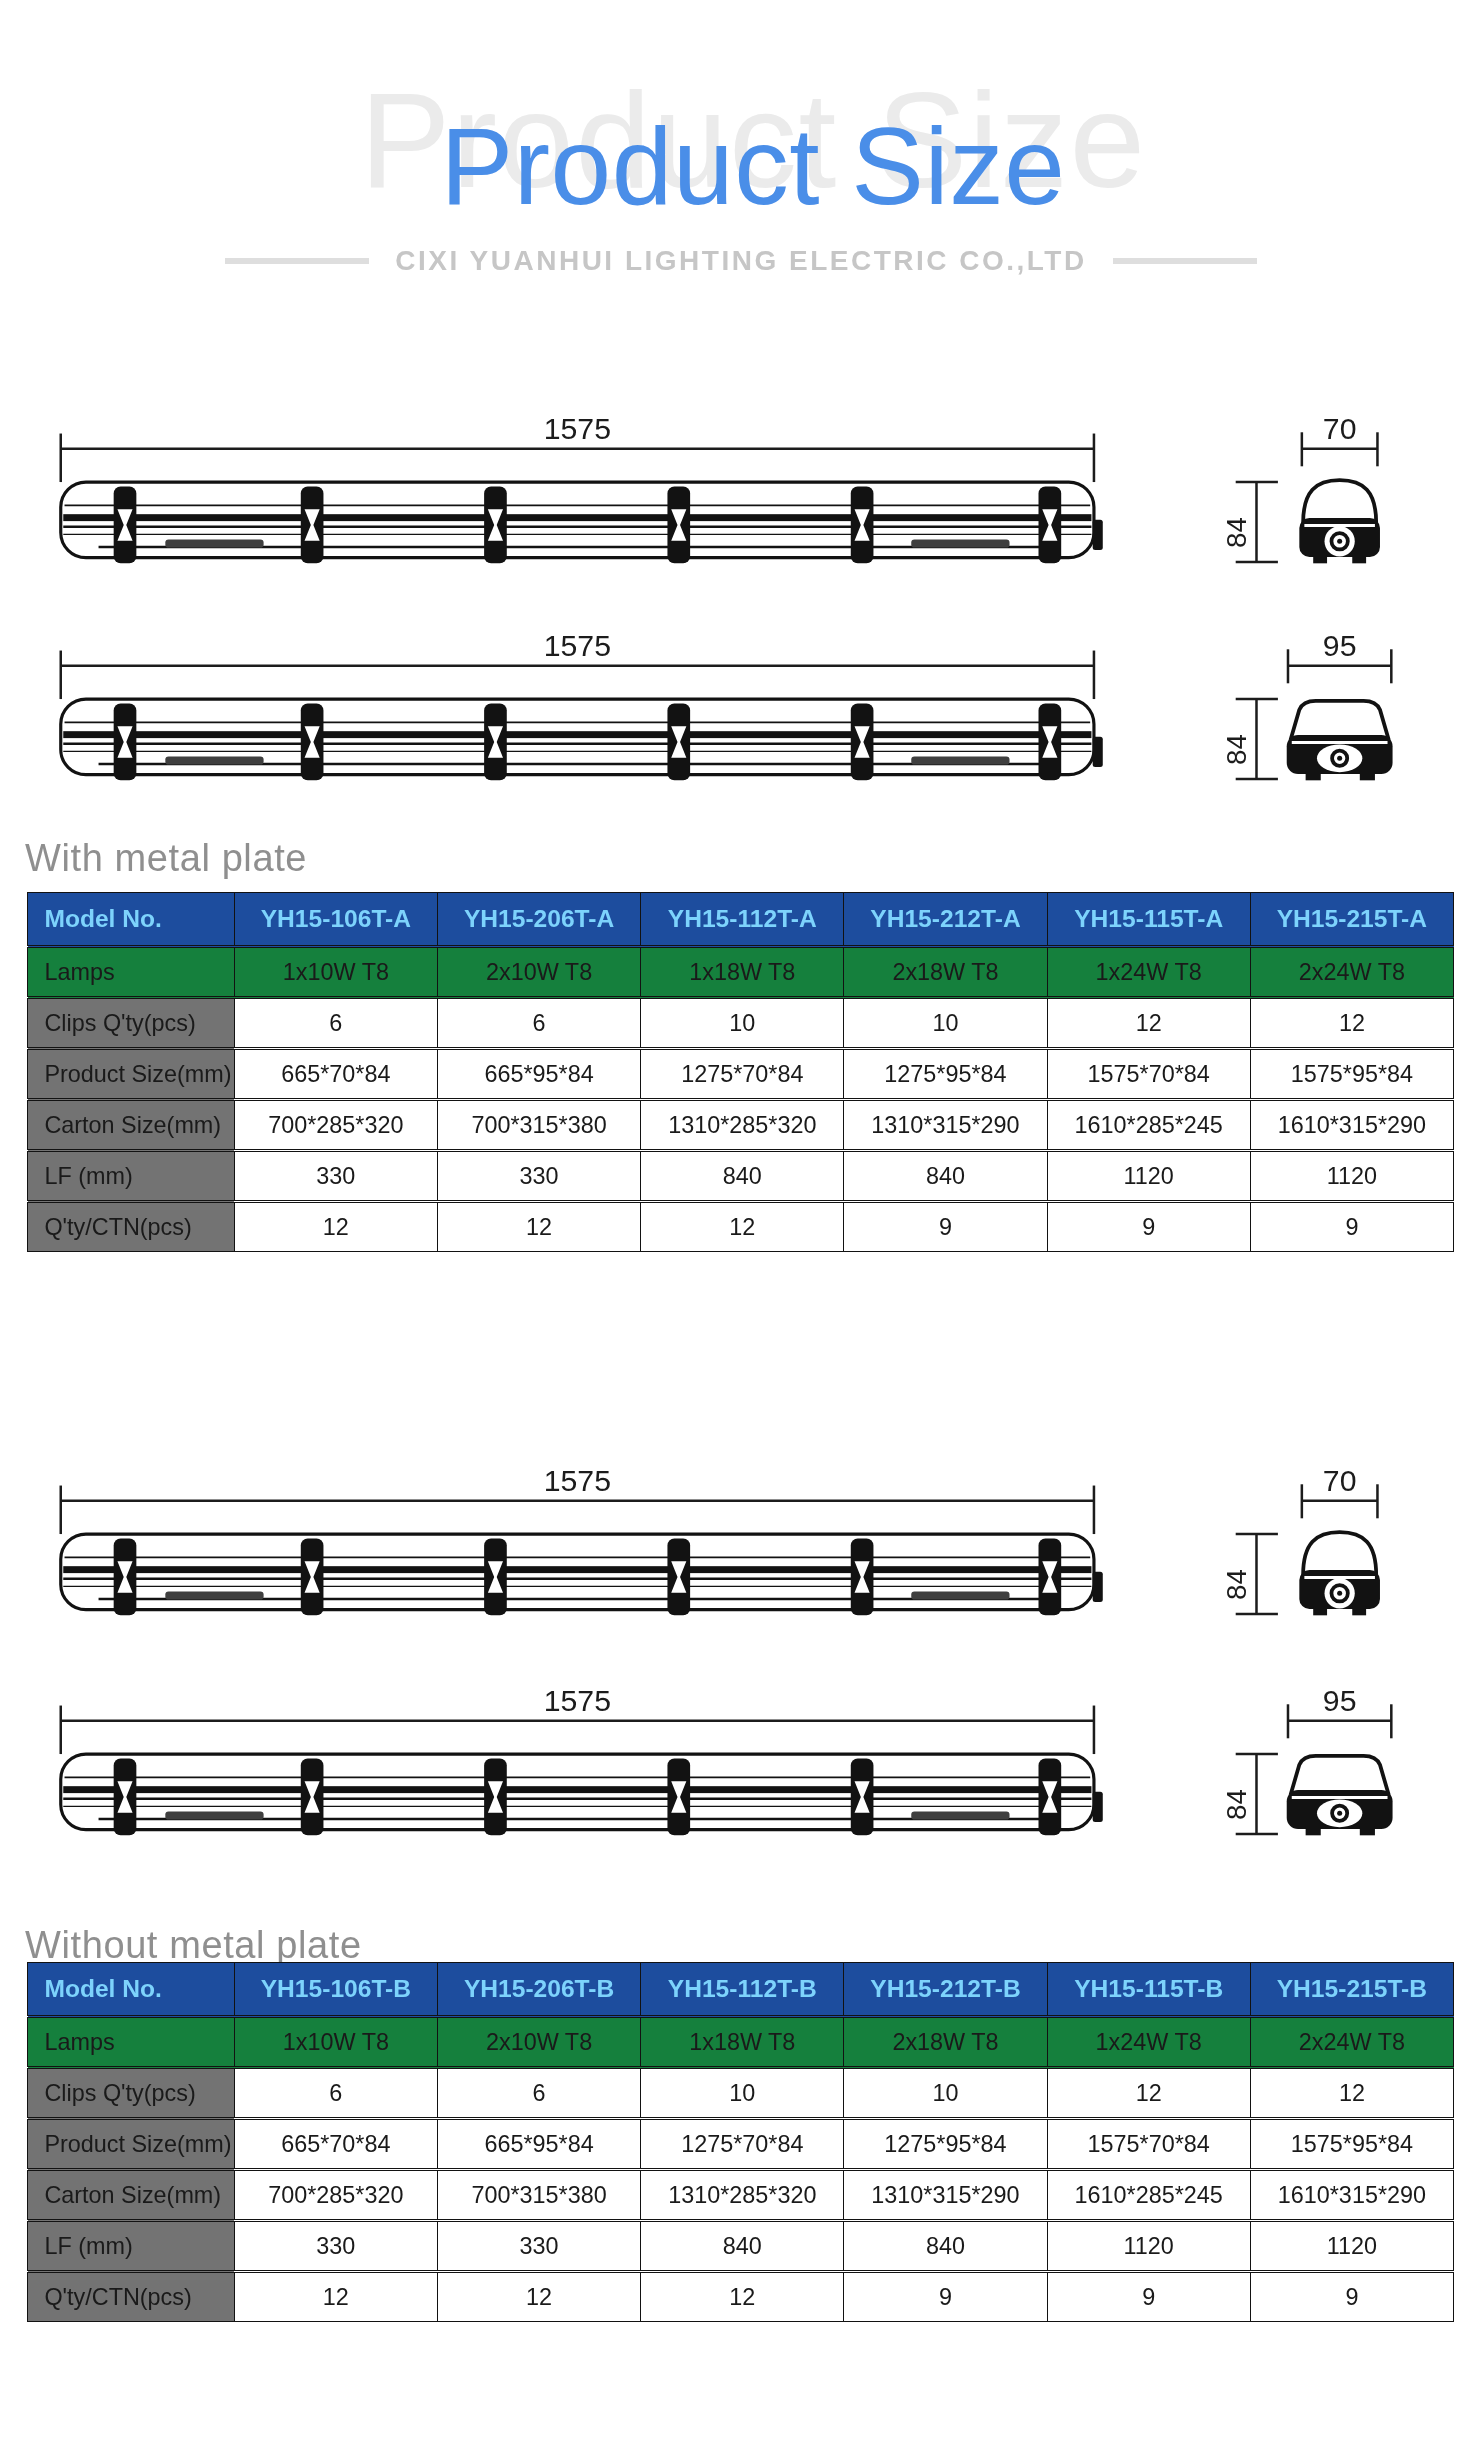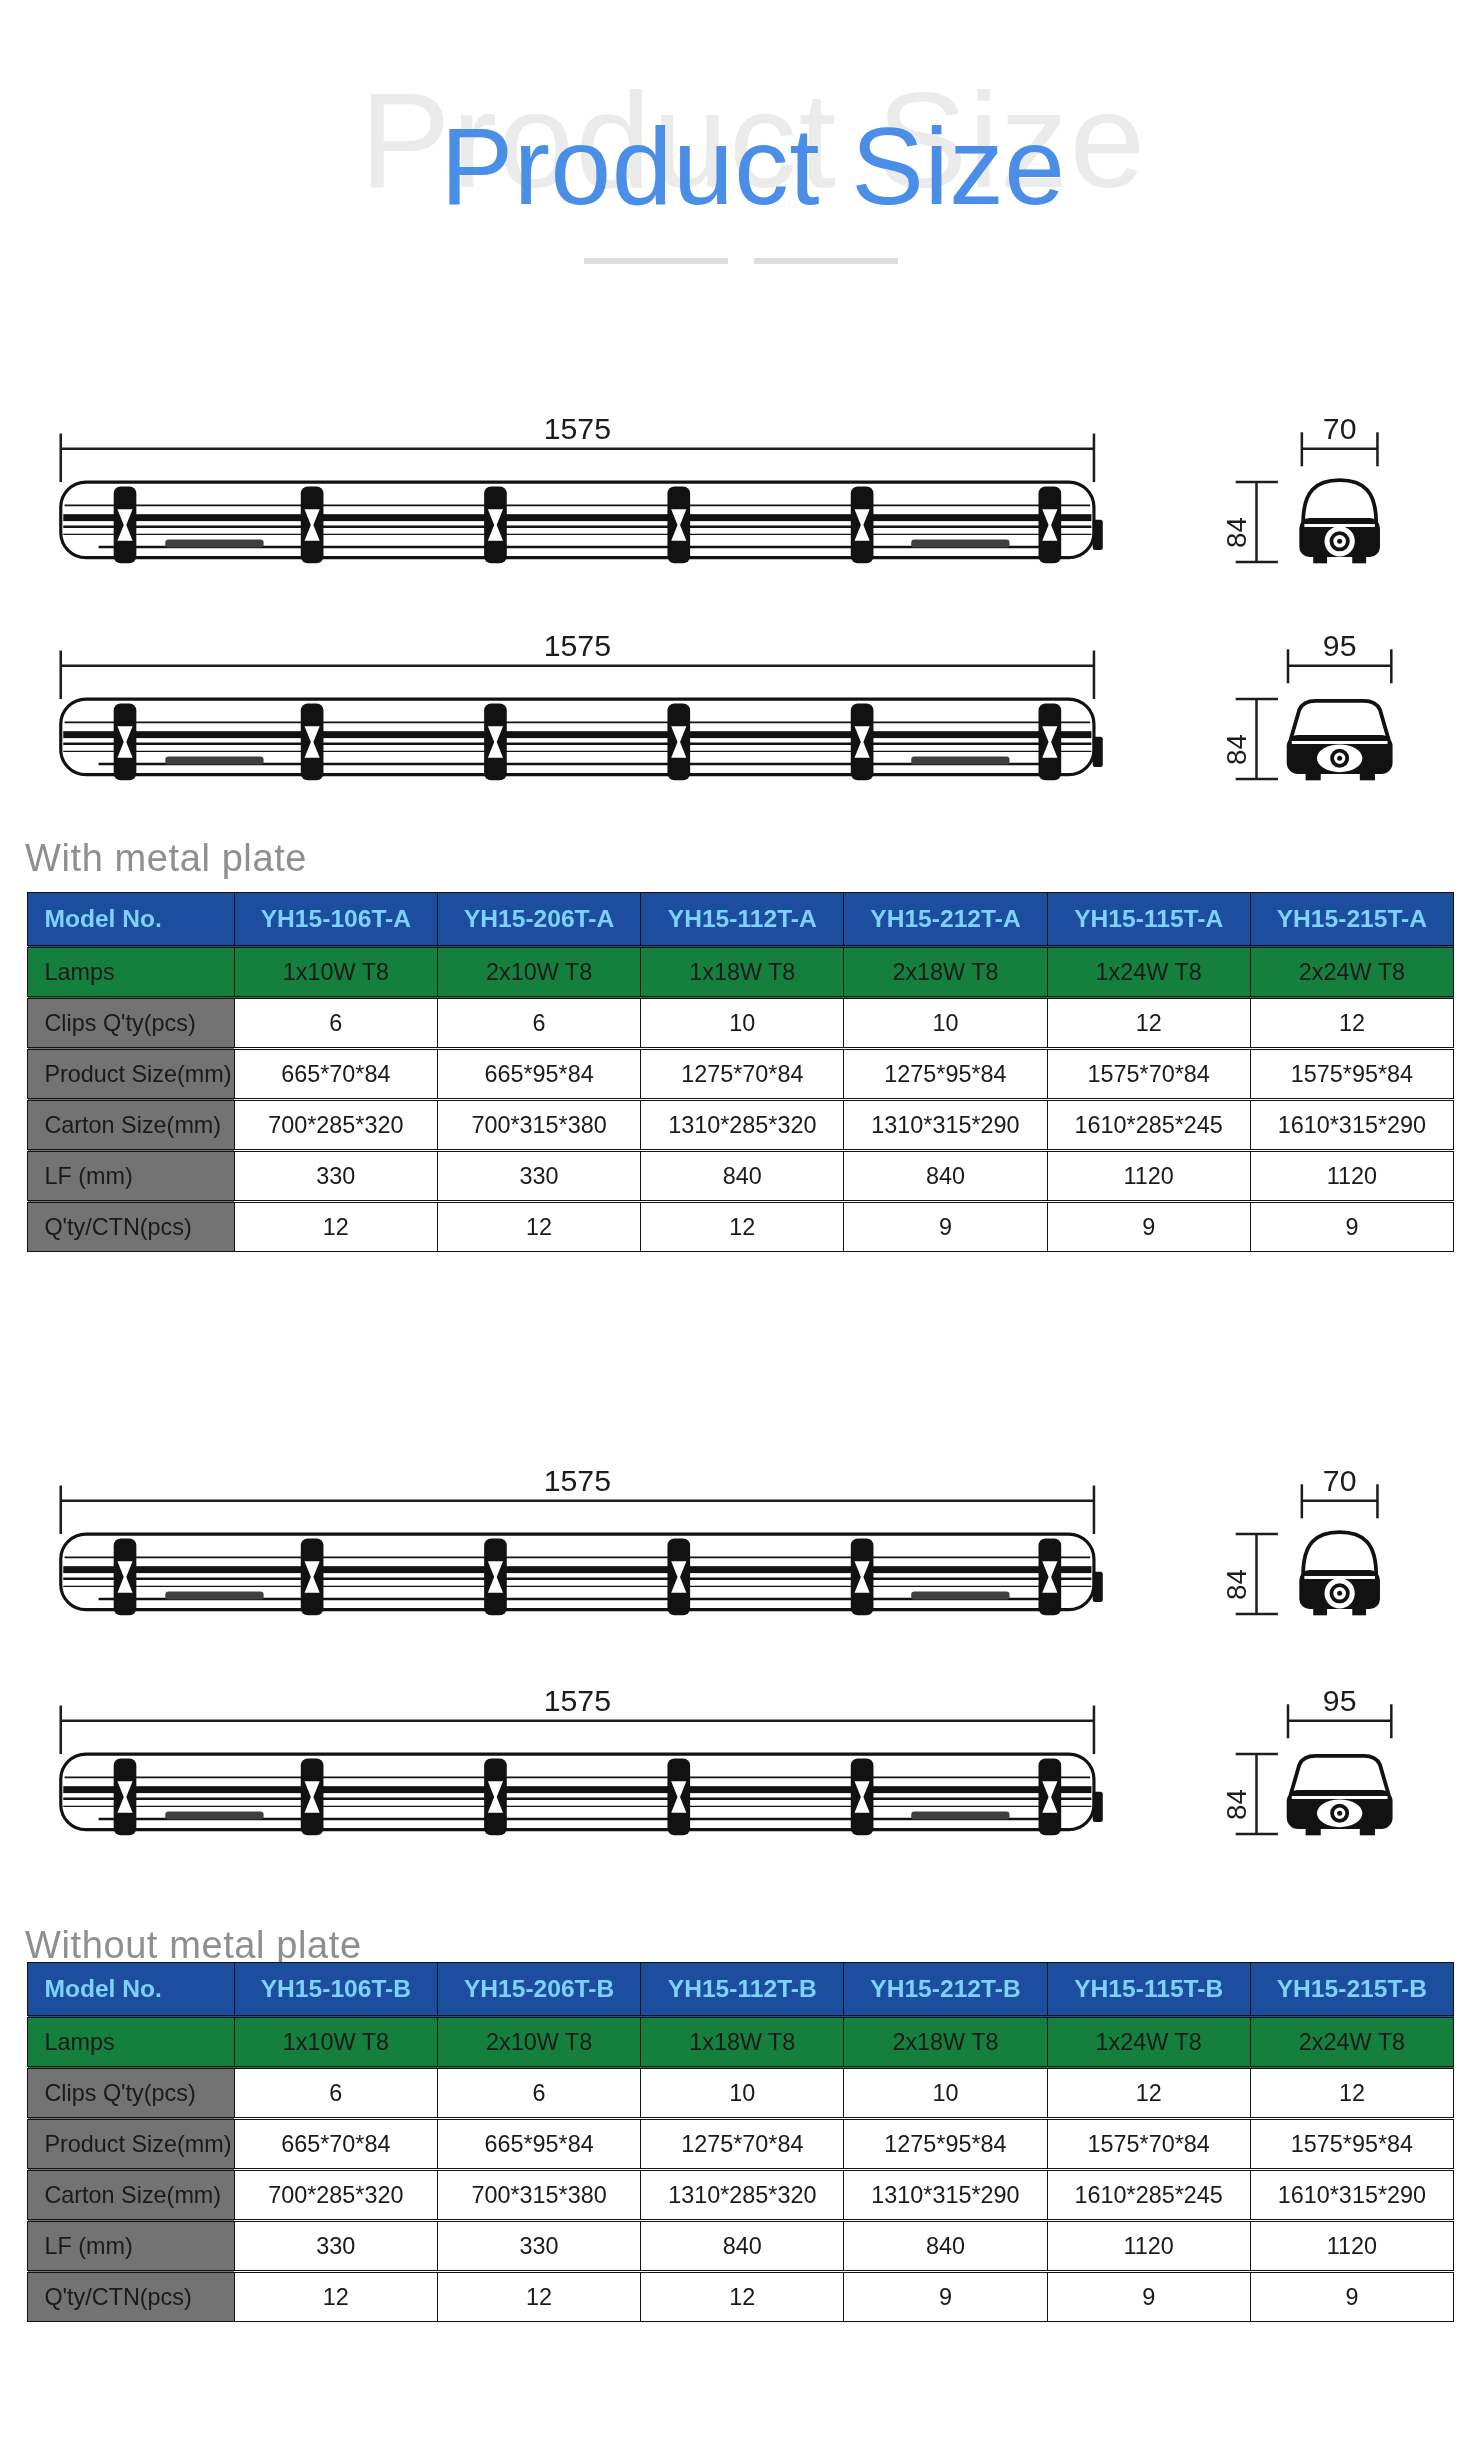--- a/index.html
+++ b/index.html
@@ -74,20 +74,21 @@
 
 <div class="page">
 
   <div class="title-wrap">
     <div class="title-watermark">Product Size</div>
     <div class="title-main">Product Size</div>
   </div>
 
   <div class="company-row">
     <div class="company-dash"></div>
+    <div class="company-name">CIXI YUANHUI LIGHTING ELECTRIC CO.,LTD</div>
     <div class="company-dash"></div>
   </div>
 
   <div class="drawing d1">
     <svg viewBox="0 0 2270 300">
       <g stroke="#1c1c1c" stroke-width="4">
         <line x1="60" y1="58" x2="60" y2="135"></line>
         <line x1="1700" y1="58" x2="1700" y2="135"></line>
         <line x1="60" y1="82" x2="1700" y2="82"></line>
       </g>

